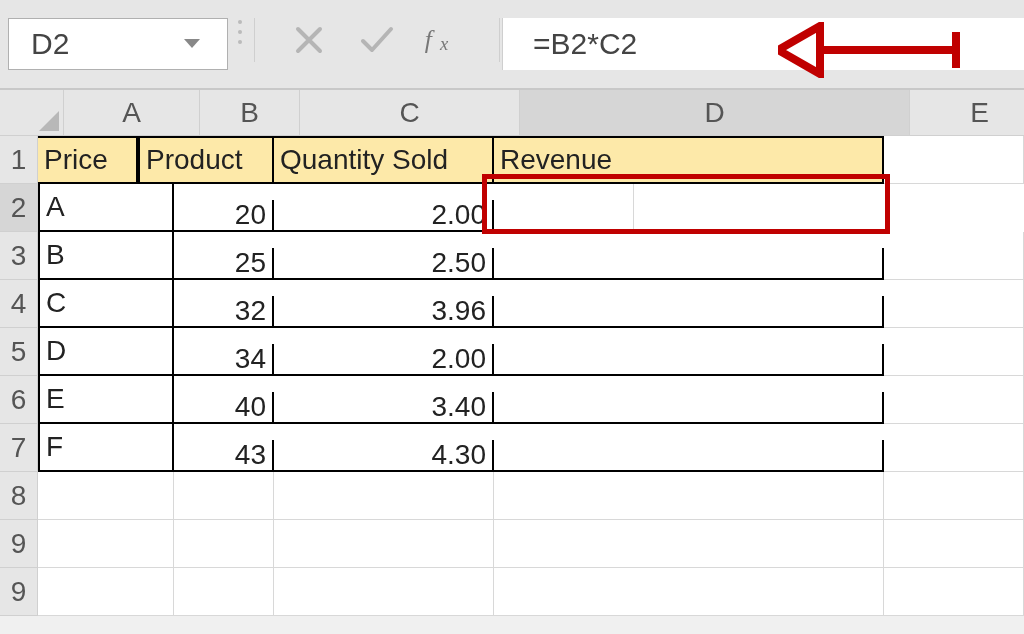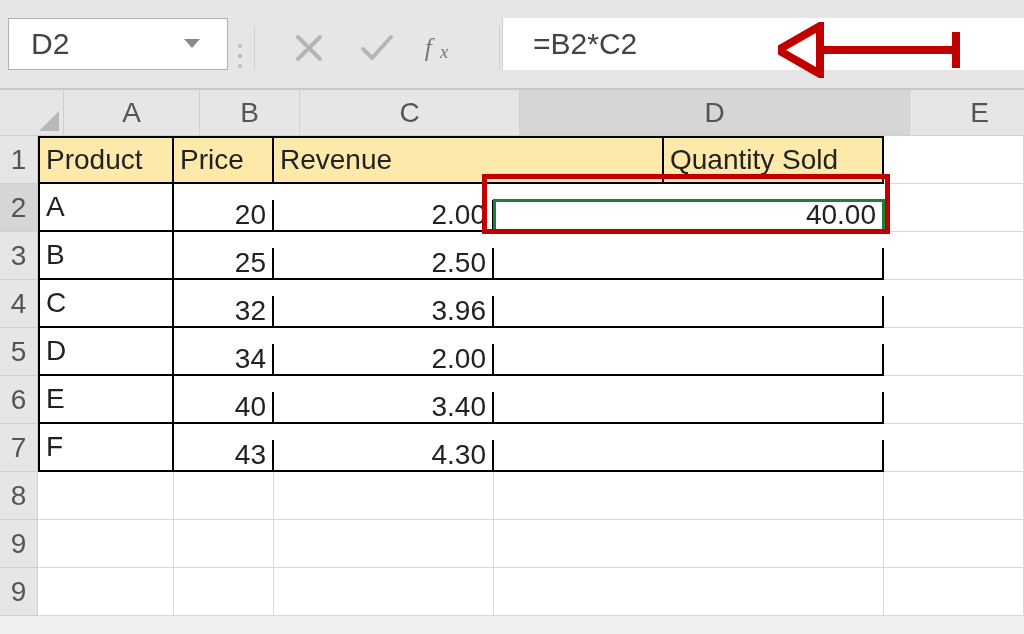--- a/index.html
+++ b/index.html
@@ -8,21 +8,21 @@
     background: #f0f0f0;
     width: 1024px;
     height: 634px;
     overflow: hidden;
     position: relative;
   }
 
   
   .formula-bar {
     display: flex;
-    align-items: flex-end;
+    align-items: flex-start;
     background: #e6e6e6;
     height: 90px;
     padding: 18px 0 18px 0;
     border-bottom: 2px solid #c8c8c8;
     position: relative;
   }
   .name-box {
     width: 220px;
     background: #ffffff;
     border: 1px solid #b0b0b0;
@@ -267,32 +267,31 @@
     <div class="row-h">6</div>
     <div class="row-h">7</div>
     <div class="row-h">8</div>
     <div class="row-h">9</div>
     <div class="row-h">9</div>
   </div>
 
   <div class="cells" style="margin-top:46px;">
 
     <div class="row">
+      <div class="cell wB hdr-cell">Price</div>
       <div class="cell wA hdr-cell first">Product</div>
-      <div class="cell wB hdr-cell">Price</div>
+      <div class="cell wC hdr-cell">Quantity Sold</div>
       <div class="cell wD hdr-cell">Revenue</div>
-      <div class="cell wC hdr-cell">Quantity Sold</div>
       <div class="cell wE"></div>
     </div>
 
     <div class="row">
       <div class="cell wA data-border first">A</div>
       <div class="cell wB data-border num">20</div>
       <div class="cell wC data-border num">2.00</div>
-      <div class="cell wD data-border num active-sel">40.00</div>
       <div class="cell wE"></div>
     </div>
 
     <div class="row">
       <div class="cell wA data-border first">B</div>
       <div class="cell wB data-border num">25</div>
       <div class="cell wC data-border num">2.50</div>
       <div class="cell wD data-border num"></div>
       <div class="cell wE"></div>
     </div>

